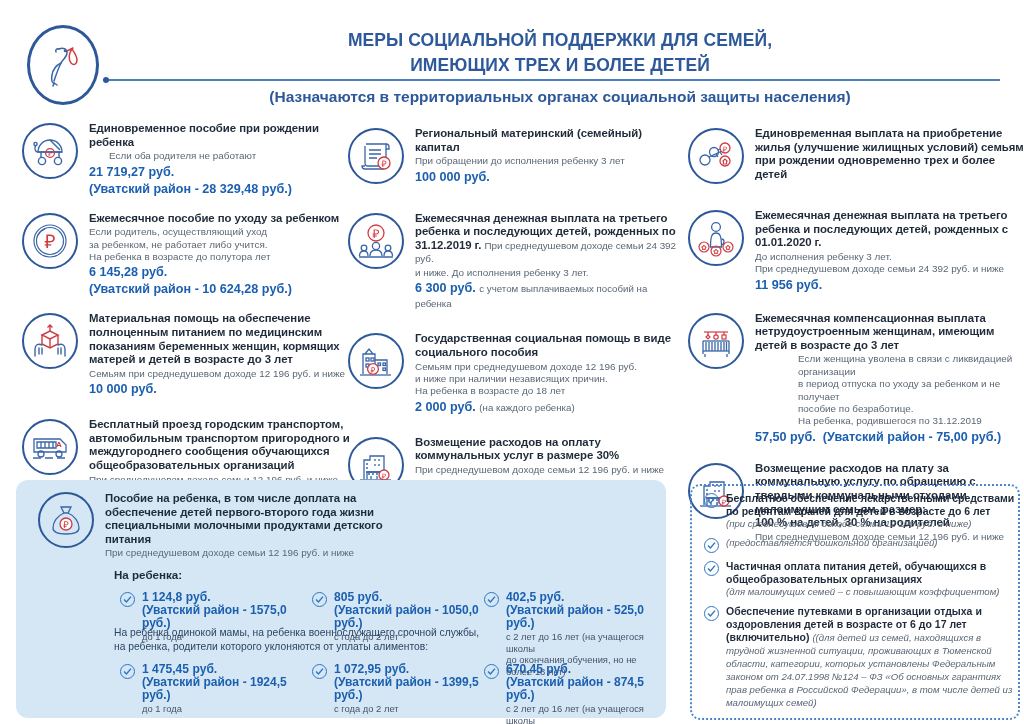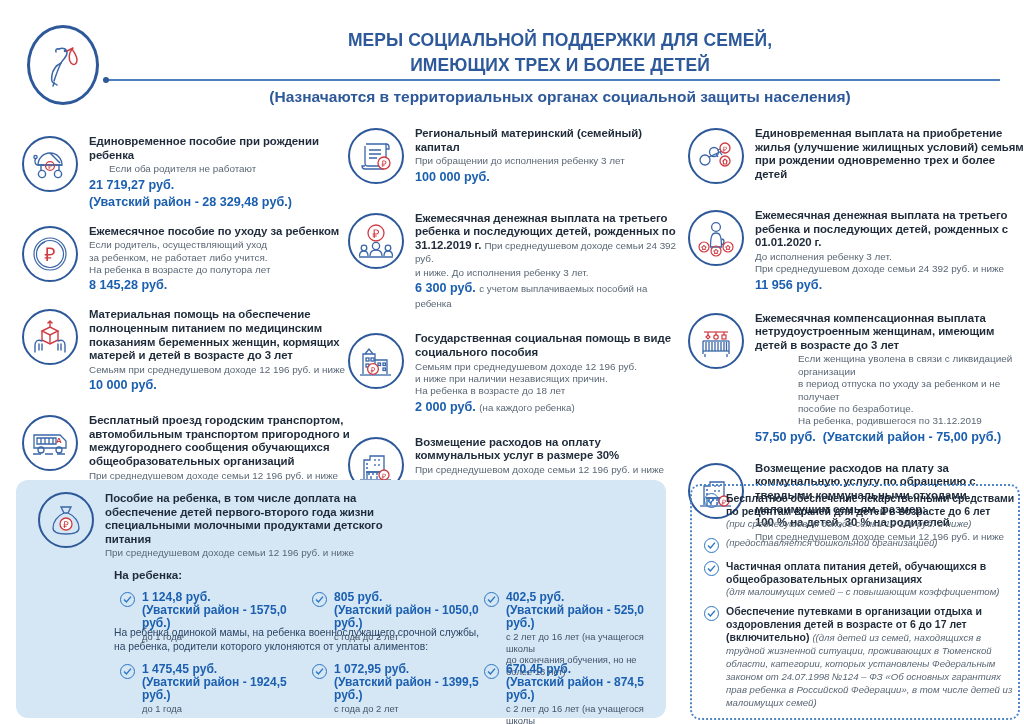--- a/index.html
+++ b/index.html
@@ -35,21 +35,21 @@
     content:""; position:absolute; left:-5px; top:-2px;
     width:6px; height:6px; border-radius:50%; background:#2d5899;
   }
   .header-sub {
     position: absolute; left: 120px; top: 88px; width: 880px;
     text-align: center; color: #2d5899; font-weight: bold; font-size: 15.5px;
   }
 
   
   .col { position: absolute; }
-  .col-1 { left: 22px;  top: 134px; width: 330px; }
+  .col-1 { left: 22px;  top: 121px; width: 330px; }
   .col-2 { left: 348px; top: 126px; width: 330px; }
   .col-3 { left: 688px; top: 126px; width: 336px; }
 
   .item { display: flex; align-items: flex-start; margin-bottom: 14px; }
   .icon-badge {
     flex: 0 0 auto;
     width: 56px; height: 56px; border-radius: 50%;
     border: 2.4px solid #2d5899;
     display: flex; align-items: center; justify-content: center;
     margin-right: 11px; margin-top: 2px;
@@ -187,21 +187,22 @@
             <path d="M7 13 A13.5 13.5 0 0 1 14 7"></path>
           </g>
           <text x="19" y="26" font-size="19" fill="#cf3b43" text-anchor="middle" font-family="Liberation Sans">₽</text>
         </svg>
       </div>
       <div class="item-body">
         <div class="it-title">Ежемесячное пособие по уходу за ребенком</div>
         <div class="it-note pre" style="white-space: pre-line;">Если родитель, осуществляющий уход
 за ребенком, не работает либо учится.
 На ребенка в возрасте до полутора лет</div>
-        <div class="it-amount">8 145,28 руб.</div>
+        <div class="it-amount">6 145,28 руб.</div>
+        <div class="it-amount">(Уватский район - 10 624,28  руб.)</div>
       </div>
     </div>
 
     <div class="item" style="margin-bottom:20px">
       <div class="icon-badge">
         <svg width="38" height="36" viewBox="0 0 38 36">
           <g fill="none" stroke="#cf3b43" stroke-width="1.4">
             <path d="M11 12 L19 8 L27 12 L19 16 Z"></path>
             <path d="M11 12 L11 21 L19 25 L27 21 L27 12"></path>
             <path d="M19 16 L19 25"></path>

